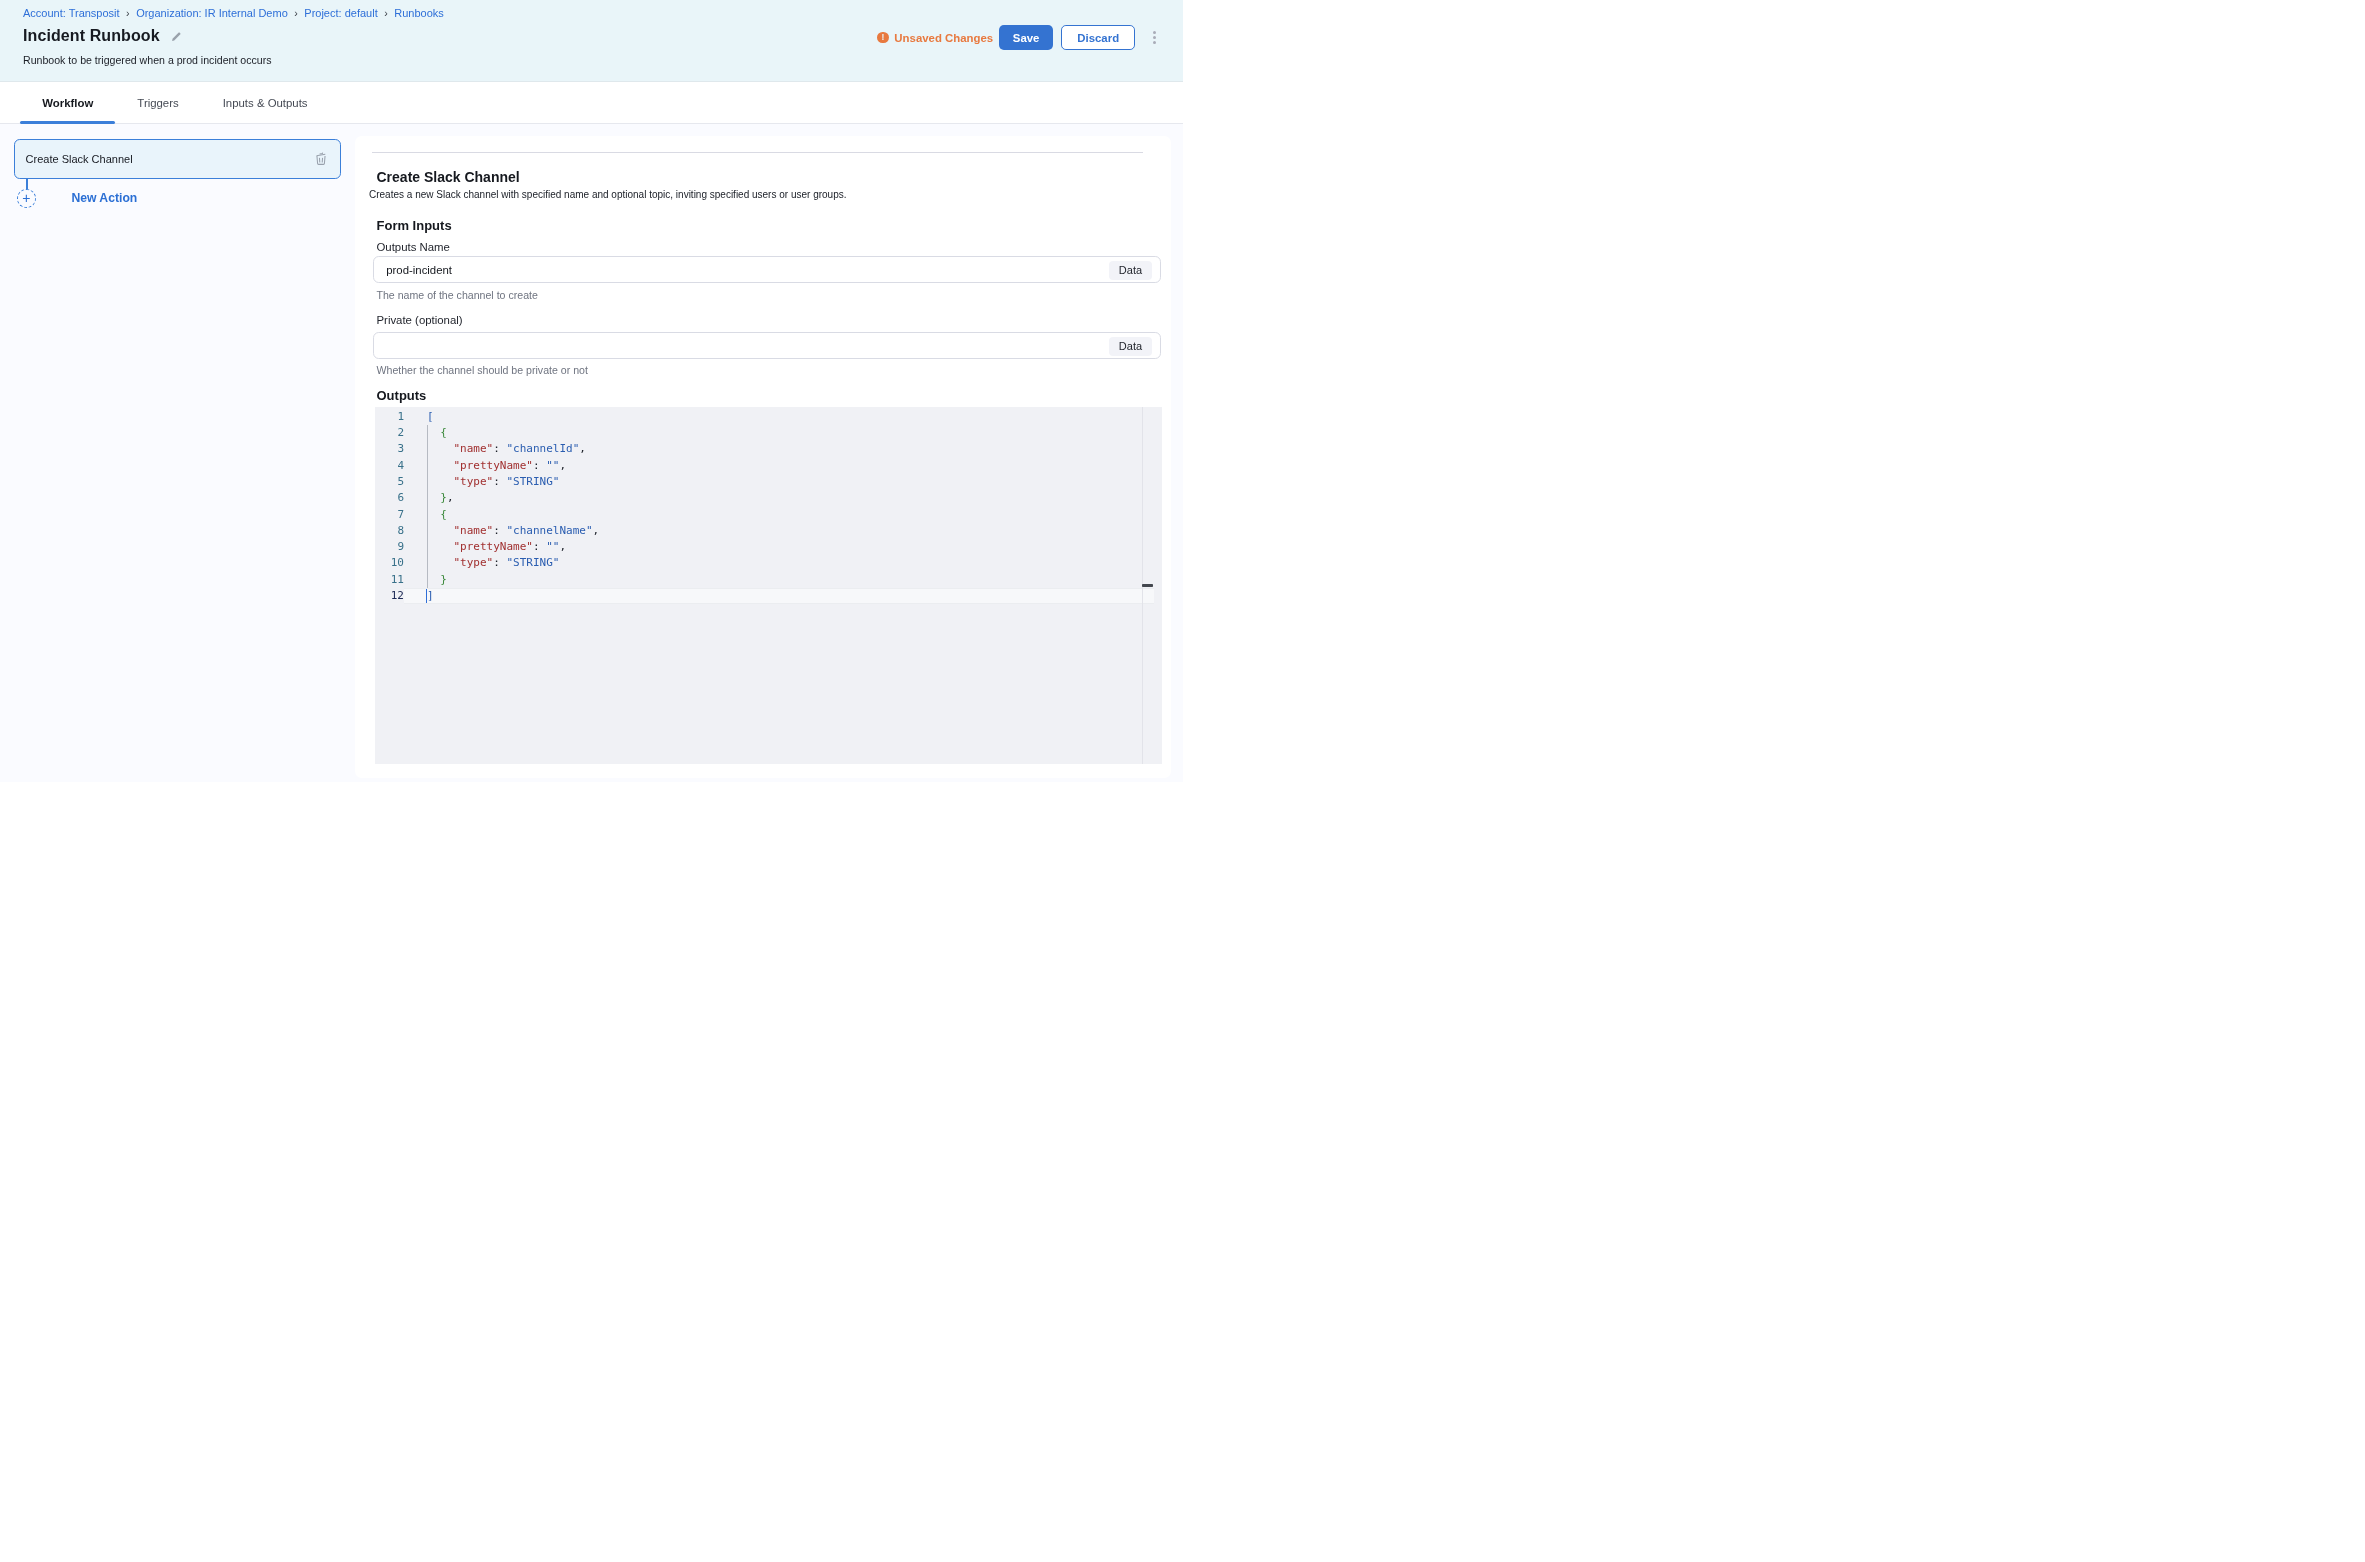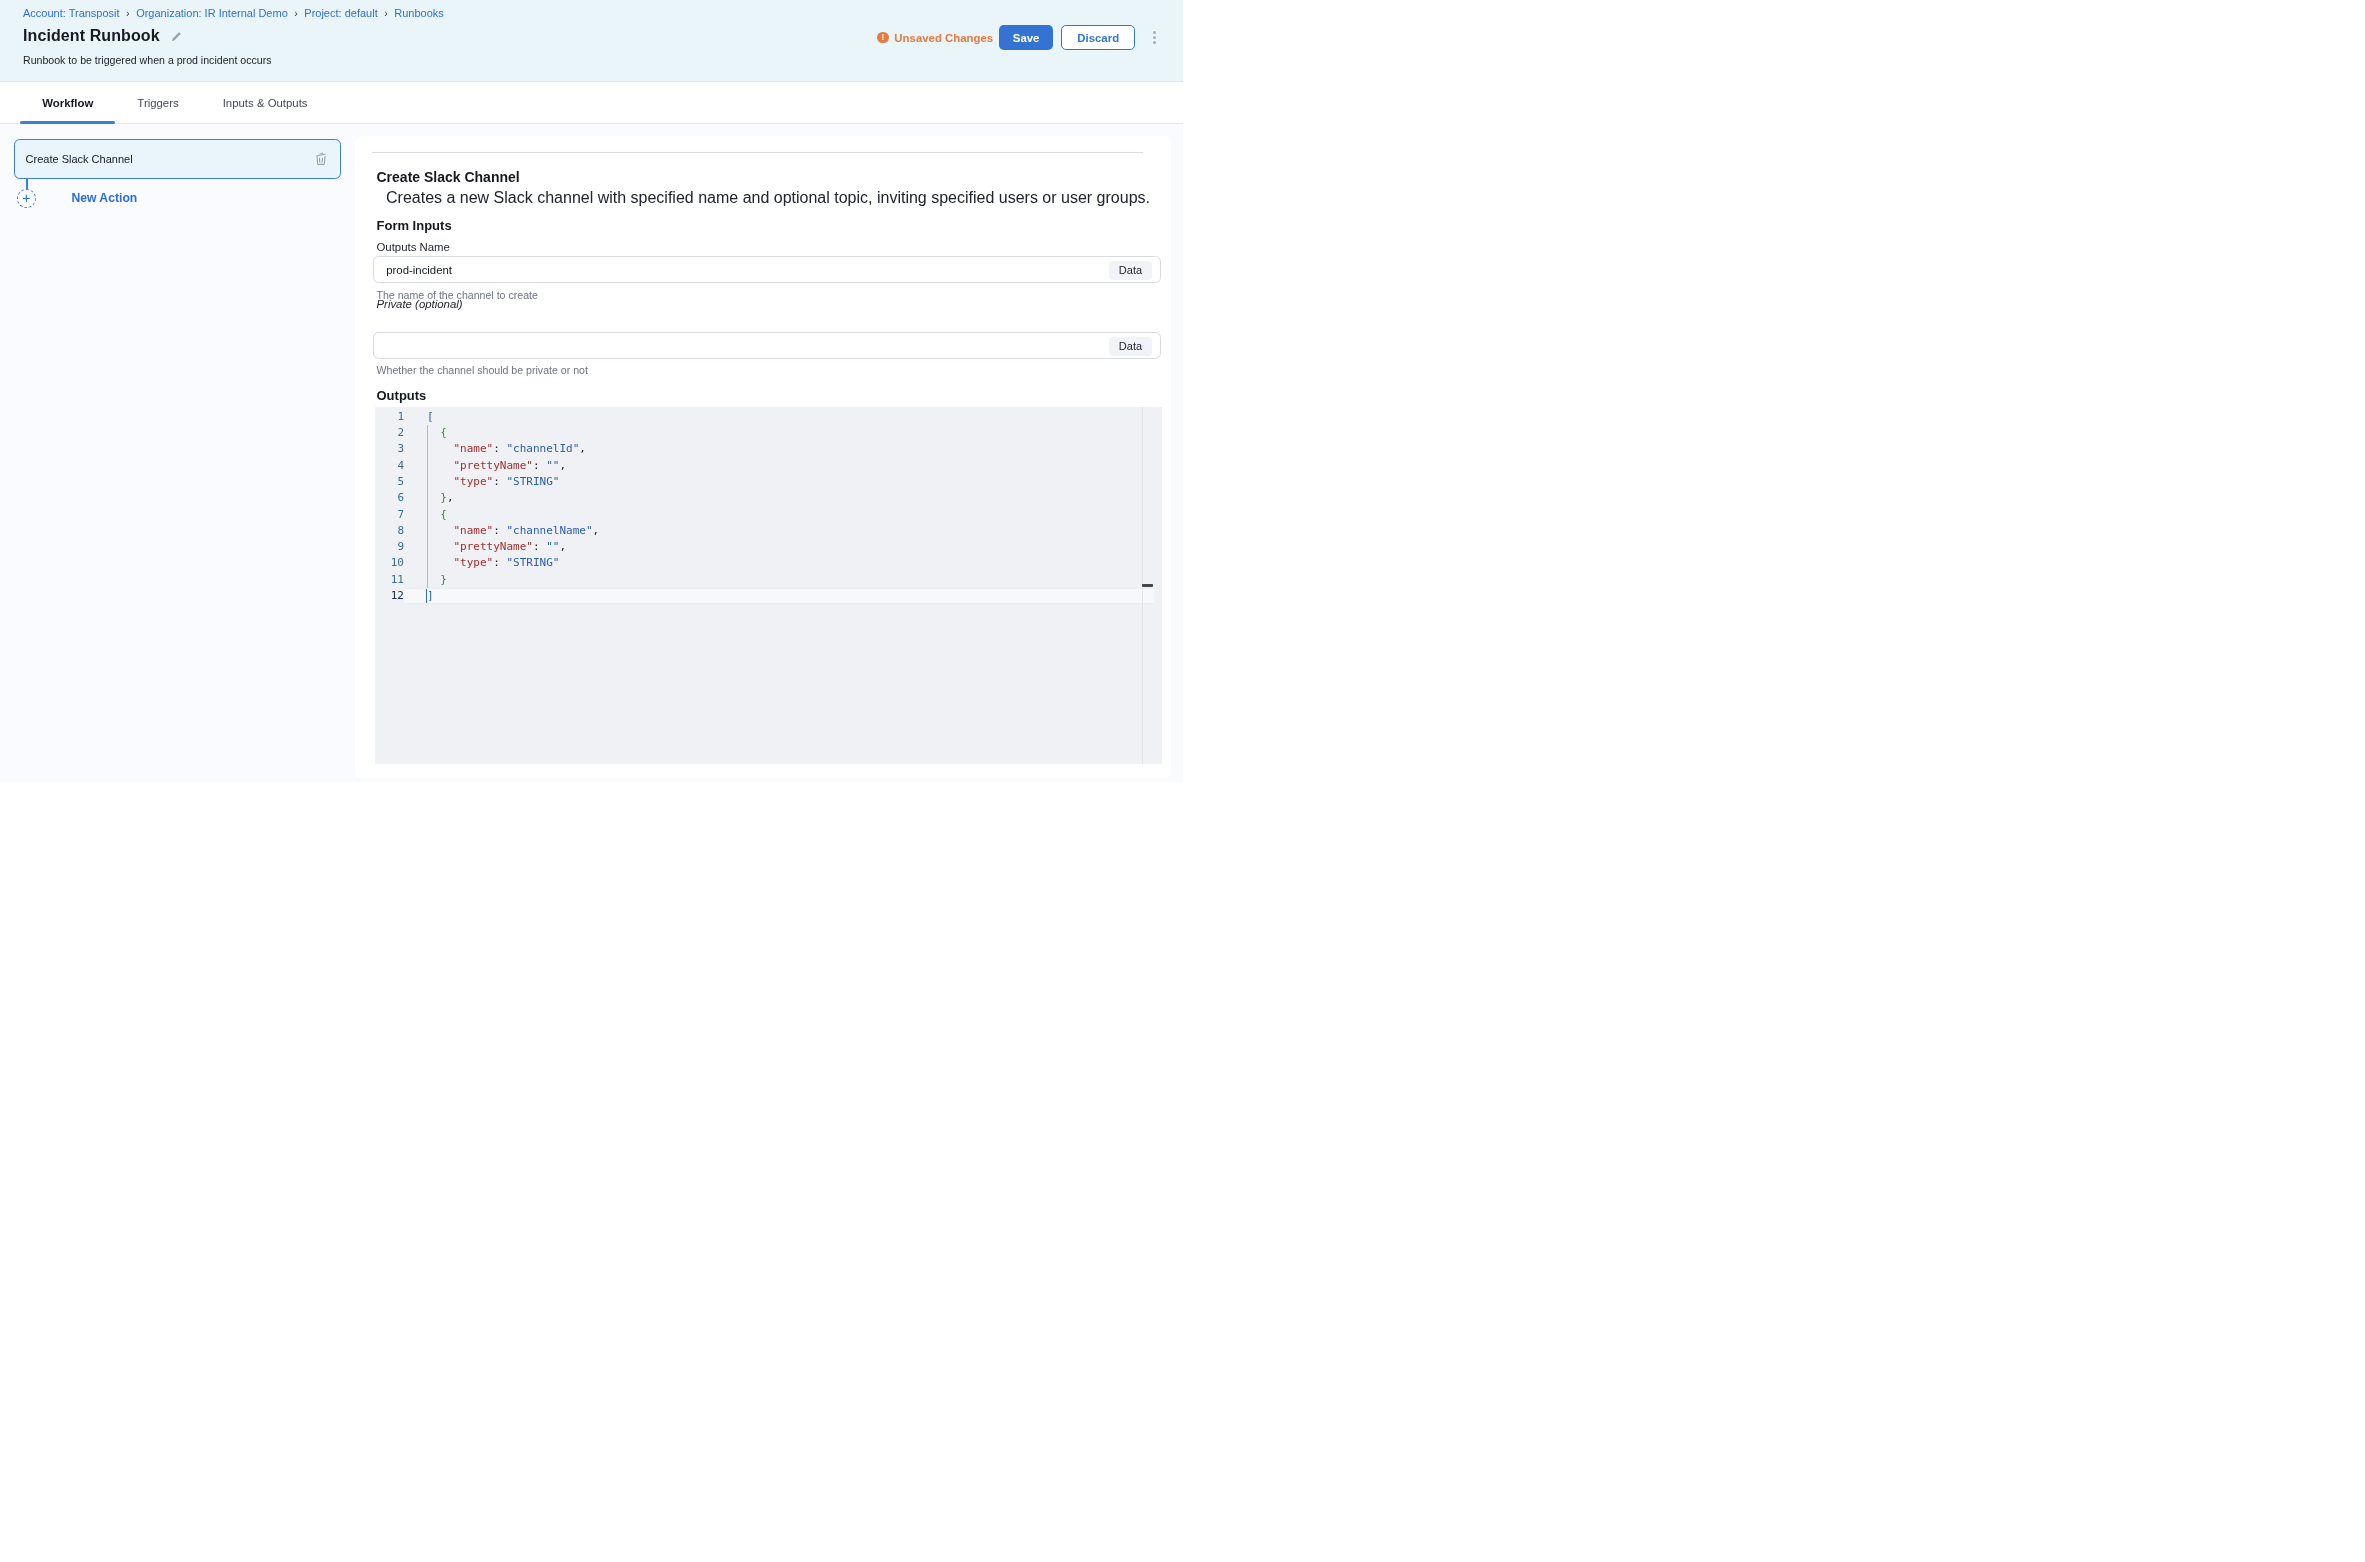--- a/index.html
+++ b/index.html
@@ -53,24 +53,24 @@
   .plus-circle { width:18.7px; height:18.7px; border-radius:50%; border:1.2px dashed #3b7fd9;
     color:#2b6fd4; display:flex; align-items:center; justify-content:center;
     font-size:14px; font-weight:400; line-height:1; background:transparent; }
   .new-action .label { font-size:12.2px; font-weight:700; color:#2b6fd4;margin-left:30px; }
 
   
   .main-card { position:absolute; left:355px; top:12.2px; width:816px; height:642px;
     background:#ffffff; border-radius:6.5px; }
   .divider { position:absolute; left:16.7px; top:15.4px; width:771px; height:1.2px; background:#d9dae3; }
   .action-title { position:absolute; left:21.5px; top:33px; font-size:14px; font-weight:700; color:#15181e; }
-  .action-desc { position:absolute; left:31px; top:53px; font-size:16px; color:#20242c; }
+  .action-desc { position:absolute; left:14px; top:53px; font-size:10px; color:#20242c; }
   .h-form { position:absolute; left:21.5px; top:82px; font-size:13px; font-weight:700; color:#15181e; }
   .field-label { position:absolute; left:21.5px; font-size:11.4px; color:#23262e; }
-  .lbl1 { top:105px; } .lbl2 { top:162px;font-style:italic; }
+  .lbl1 { top:105px; } .lbl2 { top:178px; }
   .input-wrap { position:absolute; left:18px; width:788px; height:27px; background:#ffffff;
     border:1.2px solid #d9dbe4; border-radius:5.7px; }
   .inp1 { top:120px; } .inp2 { top:196px; }
   .input-wrap input { position:absolute; left:0; top:0; width:100%; height:100%; border:none;
     outline:none; background:transparent; padding:0 61px 0 12.2px; font-size:11.4px; color:#15181e;
     font-family:"Liberation Sans", sans-serif; }
   .data-btn { position:absolute; right:8.1px; top:3.7px; height:18.7px; padding:0 9.8px;
     background:#f2f3f8; border:none; border-radius:4.1px; font-size:11px; color:#23262e;
     cursor:pointer; font-family:inherit; }
   .field-help { position:absolute; left:21.5px; font-size:10.6px; color:#6f7480; }

